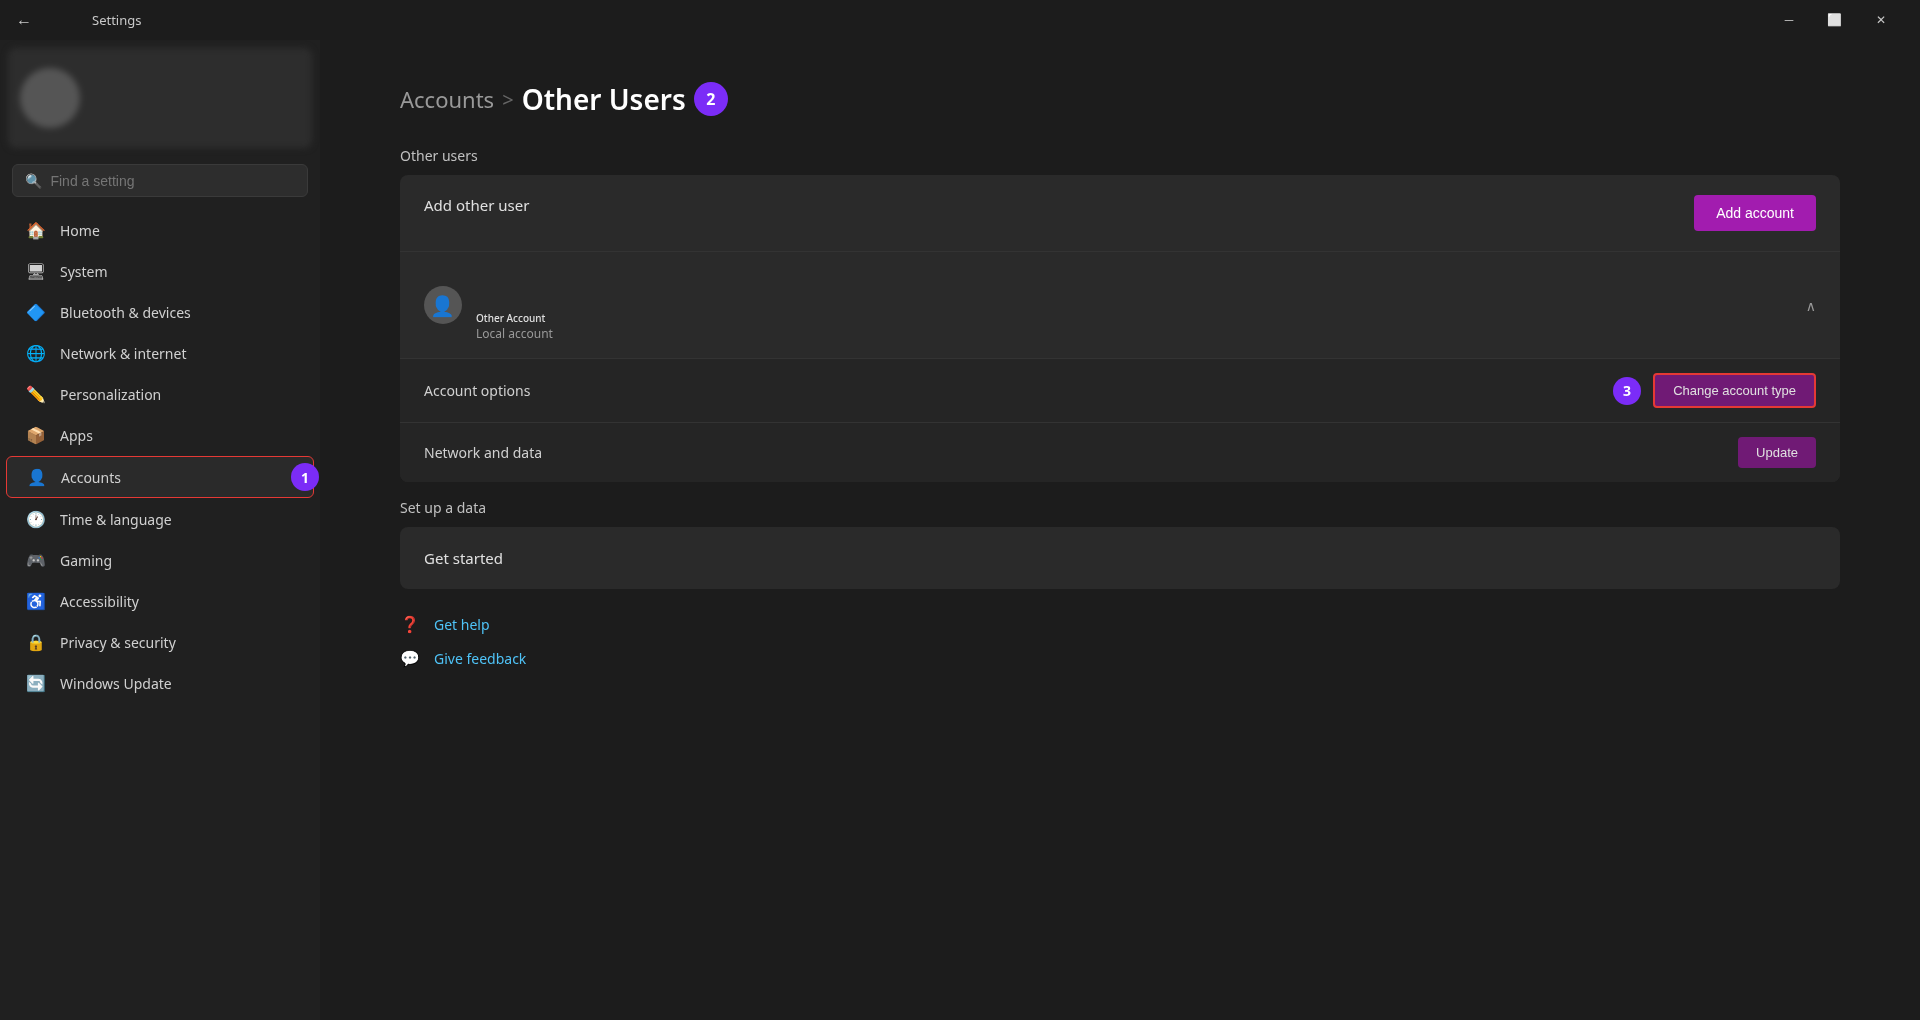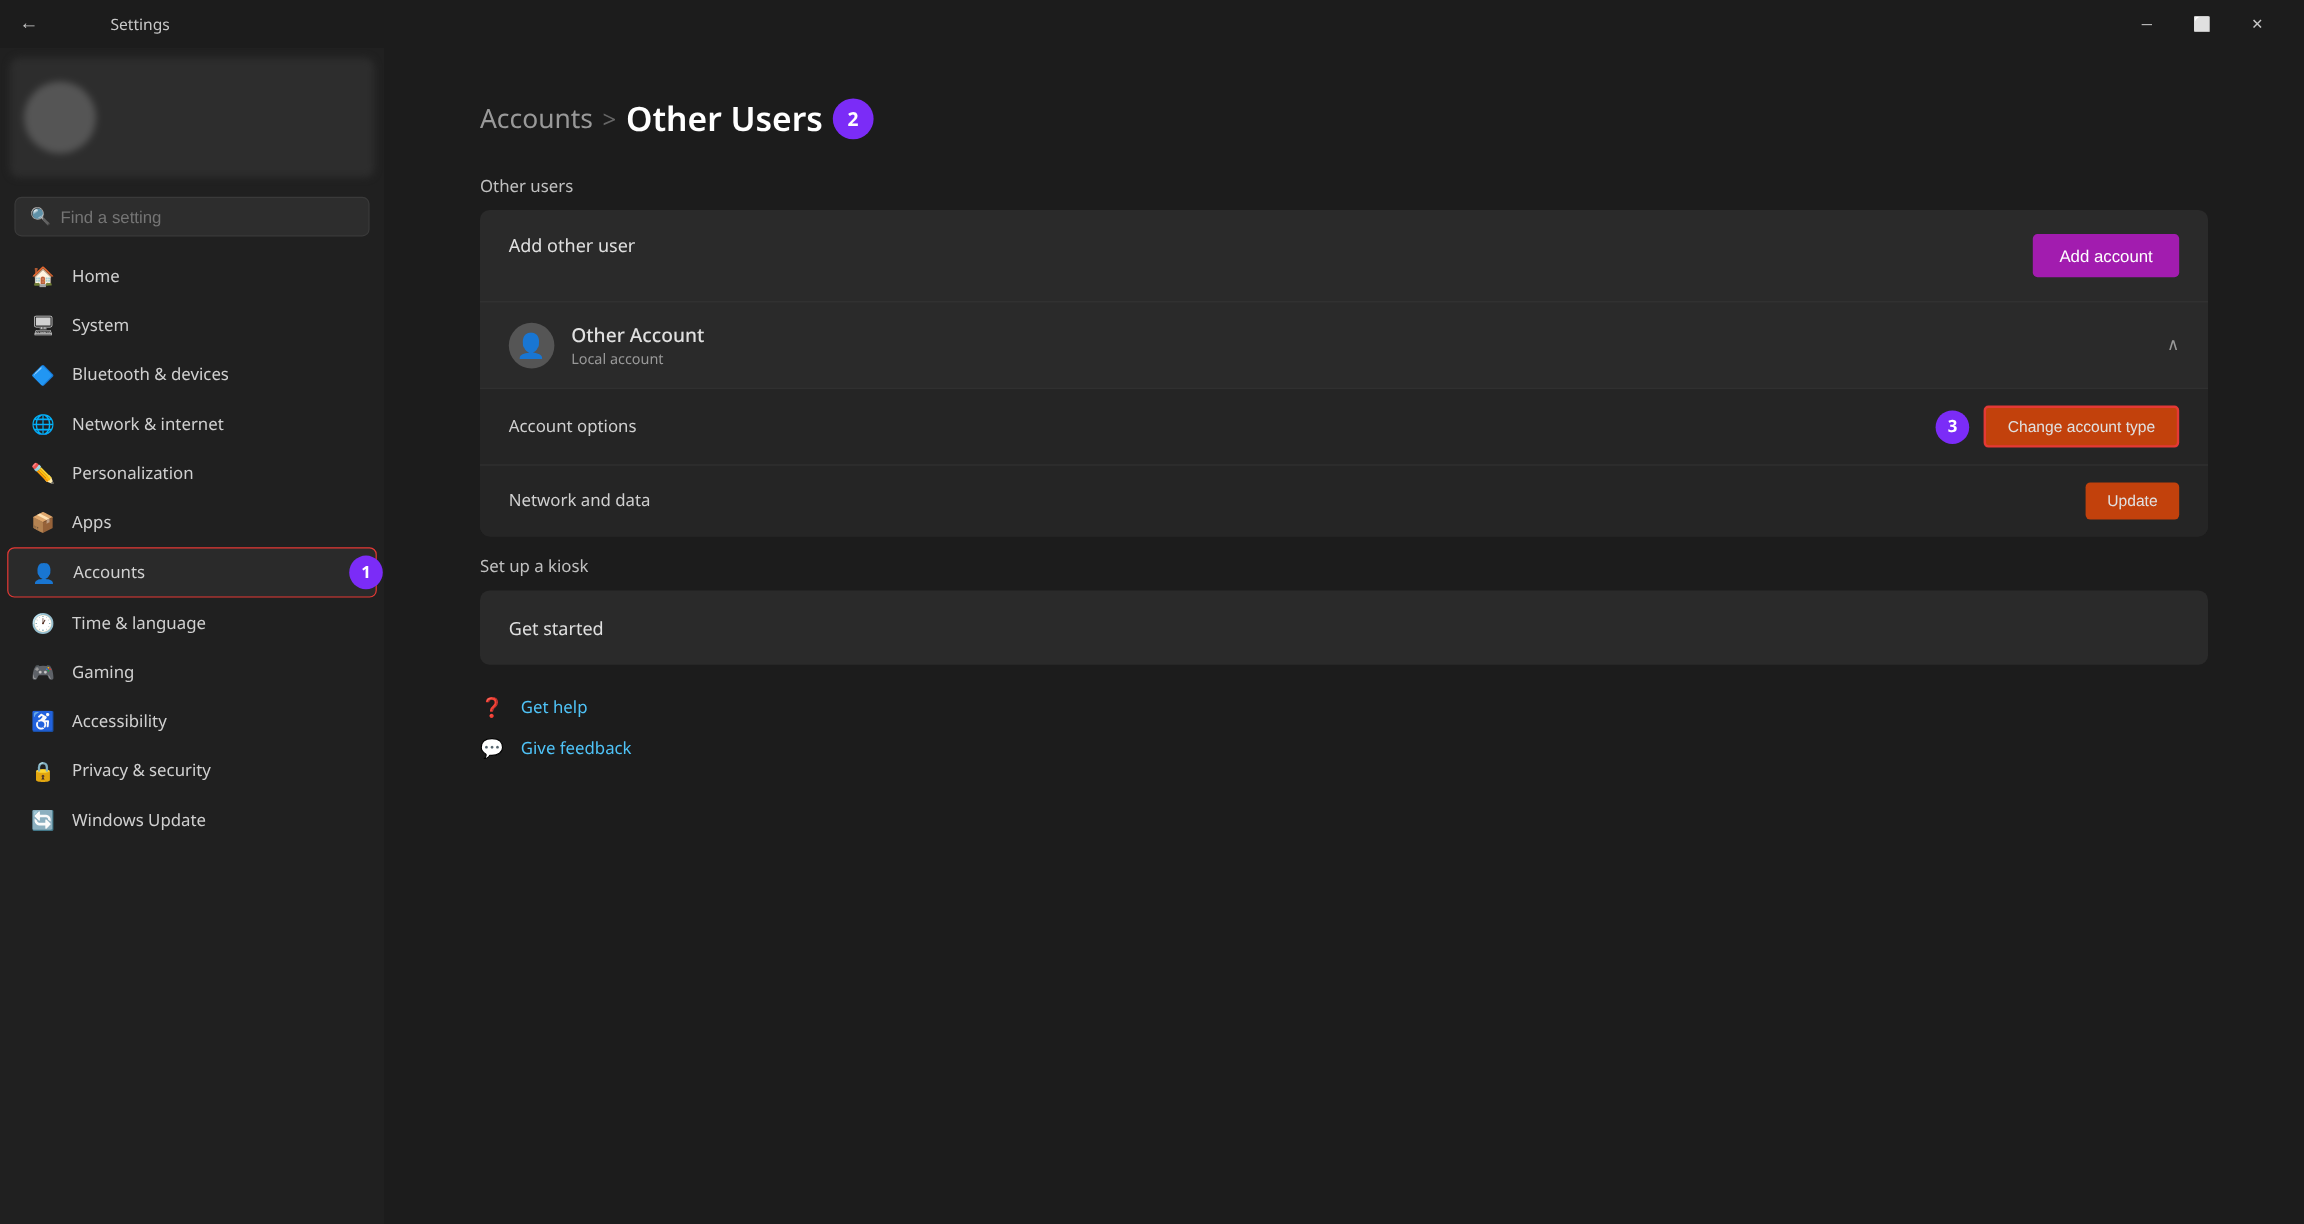--- a/index.html
+++ b/index.html
@@ -264,23 +264,24 @@
       height: 38px;
       border-radius: 50%;
       background: #555;
       display: flex;
       align-items: center;
       justify-content: center;
       font-size: 20px;
       color: #aaa;
     }
     .account-name {
-      font-size: 16px;
+      font-size: 10px;
       color: #e0e0e0;
       font-weight: 500;
+      margin-top: 43px;
     }
     .account-type {
       font-size: 12px;
       color: #999;
     }
     .chevron-up {
       color: #999;
       font-size: 14px;
     }
 
@@ -291,21 +292,21 @@
       justify-content: space-between;
       padding: 14px 24px;
       border-top: 1px solid #333;
       background: #252525;
     }
     .account-option-label {
       font-size: 14px;
       color: #d0d0d0;
     }
     .option-btn {
-      background: #c2410c;
+      background: #701a75;
       color: #e0e0e0;
       border: none;
       border-radius: 4px;
       padding: 8px 18px;
       font-size: 13px;
       cursor: pointer;
       position: relative;
       text-align: right;
     }
     .option-btn.highlighted {
@@ -479,21 +480,21 @@
           <button class="option-btn highlighted">Change account type</button>
         </div>
       </div>
 
       <div class="account-option-row">
         <span class="account-option-label">Network and data</span>
         <button class="option-btn">Update</button>
       </div>
     </div>
 
-    <div class="section-title">Set up a kiosk</div>
+    <div class="section-title">Set up a data</div>
     <div class="card">
       <div class="kiosk-row">
         <span class="kiosk-label">Get started</span>
       </div>
     </div>
 
     <div class="help-links">
       <div class="help-link-row">
         <span class="help-icon">❓</span>
         <a class="help-link">Get help</a>

